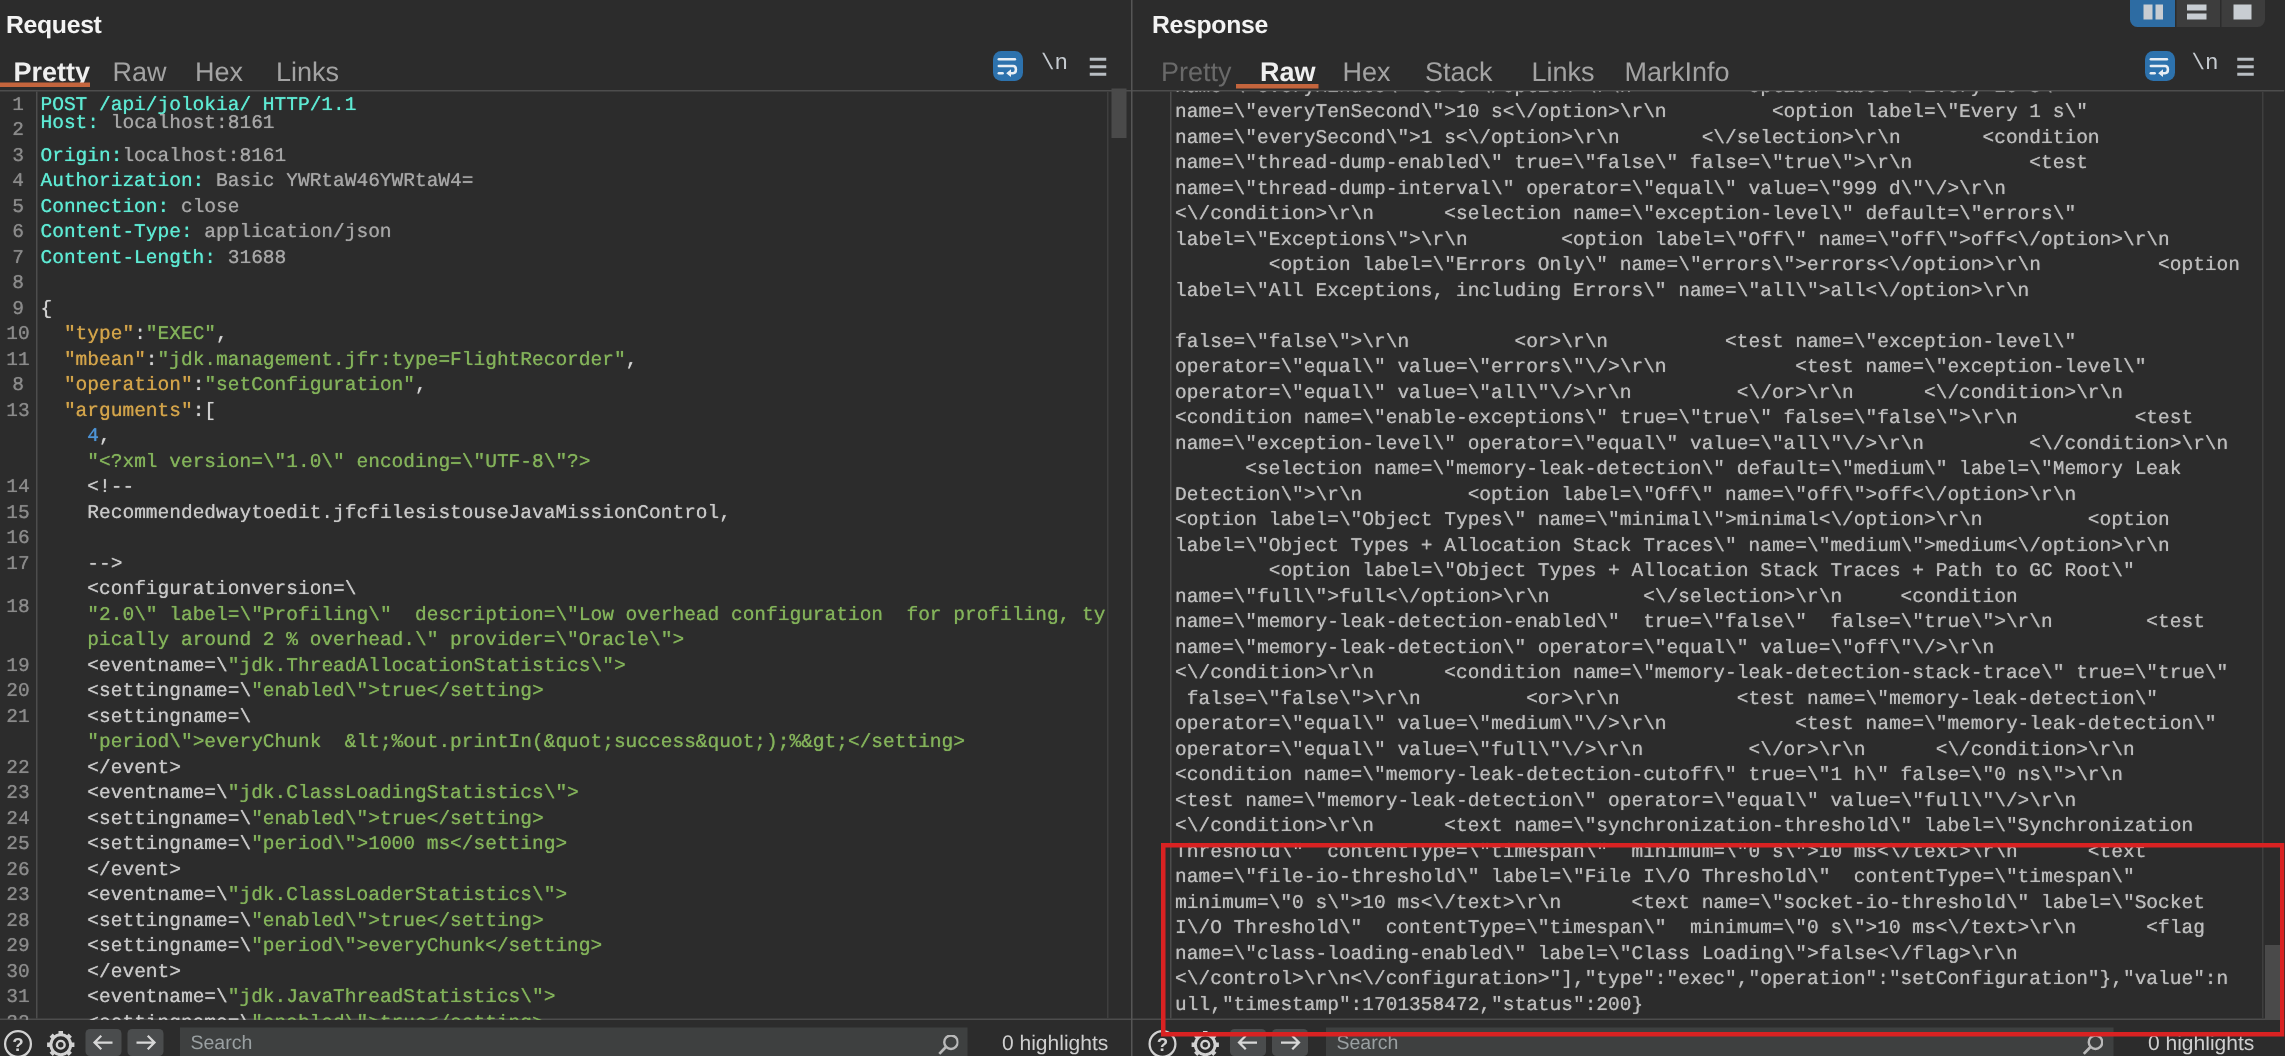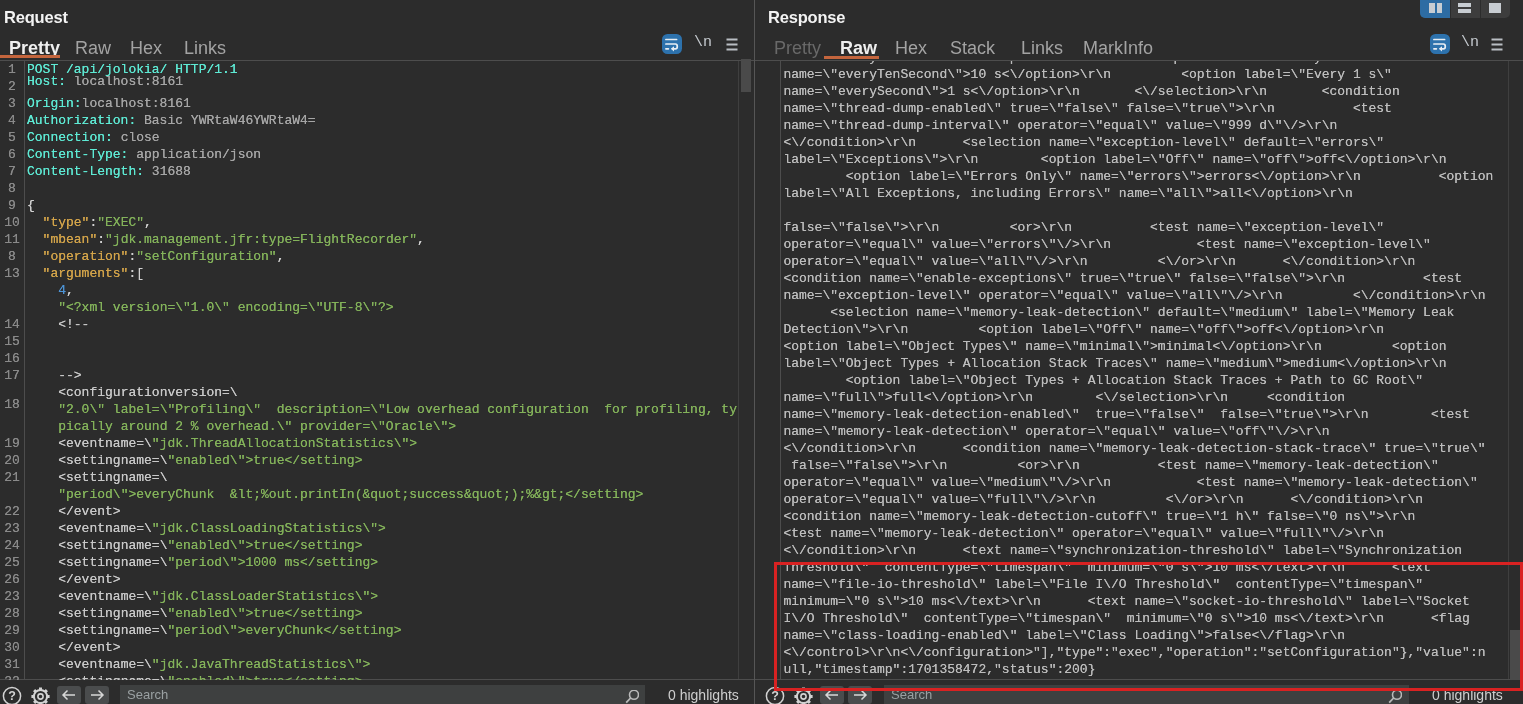--- a/index.html
+++ b/index.html
@@ -107,20 +107,21 @@
       <div class="cr" style="top:170px"><span class="w">  </span><span class="k">"mbean"</span><span class="w">:</span><span class="g">"jdk.management.jfr:type=FlightRecorder"</span><span class="w">,</span></div>
       <div class="ln" style="top:187px">8</div>
       <div class="cr" style="top:187px"><span class="w">  </span><span class="k">"operation"</span><span class="w">:</span><span class="g">"setConfiguration"</span><span class="w">,</span></div>
       <div class="ln" style="top:204px">13</div>
       <div class="cr" style="top:204px"><span class="w">  </span><span class="k">"arguments"</span><span class="w">:[</span></div>
       <div class="cr" style="top:221px"><span class="w">    </span><span class="b">4</span><span class="w">,</span></div>
       <div class="cr" style="top:238px"><span class="w">    </span><span class="g">"&lt;?xml version=\"1.0\" encoding=\"UTF-8\"?&gt;</span></div>
       <div class="ln" style="top:255px">14</div>
       <div class="cr" style="top:255px"><span class="w">    </span><span class="x">&lt;!--</span></div>
       <div class="ln" style="top:272px">15</div>
+      <div class="cr" style="top:272px"><span class="w">    </span><span class="x">Recommendedwaytoedit.jfcfilesistouseJavaMissionControl,</span></div>
       <div class="ln" style="top:289px">16</div>
       <div class="cr" style="top:289px"><span class="w">    </span></div>
       <div class="ln" style="top:306px">17</div>
       <div class="cr" style="top:306px"><span class="w">    </span><span class="x">--&gt;</span></div>
       <div class="ln" style="top:335px">18</div>
       <div class="cr" style="top:323px"><span class="w">    </span><span class="x">&lt;configurationversion=\</span></div>
       <div class="cr" style="top:340px"><span class="w">    </span><span class="g">"2.0\" label=\"Profiling\"  description=\"Low overhead configuration  for profiling, ty</span></div>
       <div class="cr" style="top:357px"><span class="w">    </span><span class="g">pically around 2 % overhead.\" provider=\"Oracle\"&gt;</span></div>
       <div class="ln" style="top:374px">19</div>
       <div class="cr" style="top:374px"><span class="w">    </span><span class="x">&lt;eventname=\</span><span class="g">"jdk.ThreadAllocationStatistics\"&gt;</span></div>

